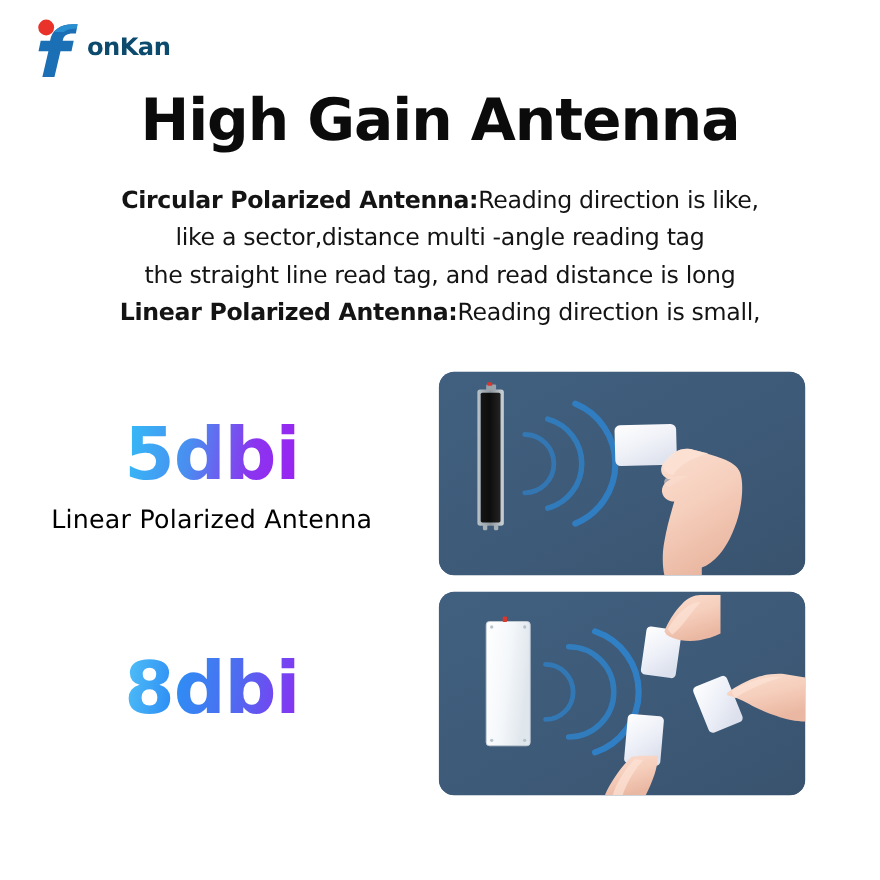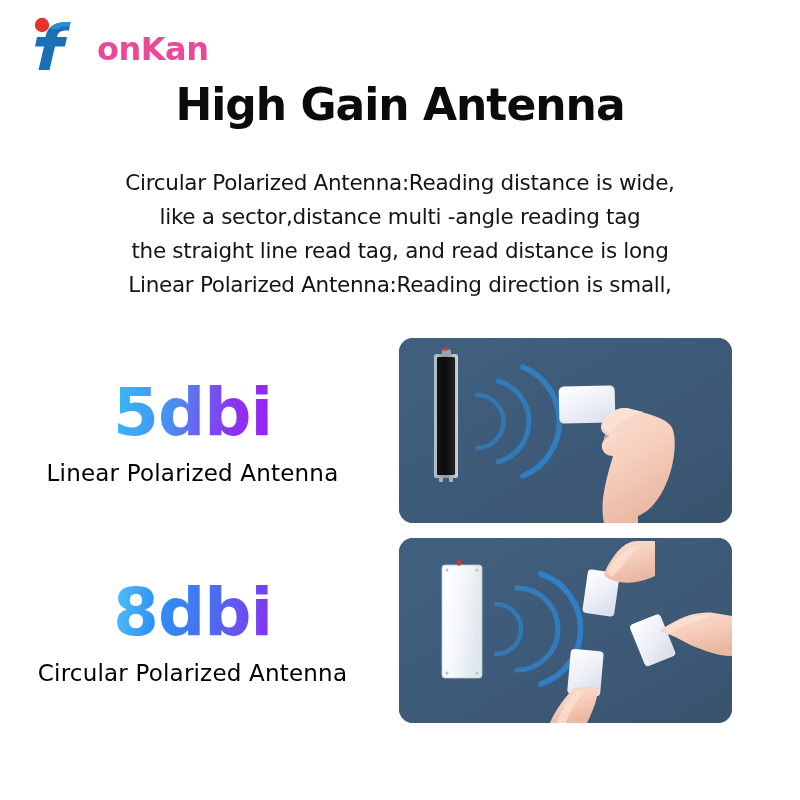--- a/index.html
+++ b/index.html
@@ -25,60 +25,60 @@
   }
   .logo-mark {
     position: absolute;
     left: 0;
     top: 0;
     width: 58px;
     height: 58px;
   }
   .logo-word {
     position: absolute;
-    left: 75px;
+    left: 57px;
     top: 19px;
     font-family: "DejaVu Sans", sans-serif;
-    font-size: 32px;
+    font-size: 22px;
     font-weight: 700;
-    color: #ec4899;
+    color: #0c4a6e;
     letter-spacing: -0.5px;
     line-height: 1;
   }
 
   
   .title {
     position: absolute;
     left: 0;
     top: 82px;
     width: 800px;
     text-align: center;
     font-family: "DejaVu Sans", sans-serif;
-    font-size: 44px;
+    font-size: 53px;
     font-weight: 700;
     color: #0b0b0b;
     letter-spacing: -1px;
     line-height: 1.05;
   }
 
   
   .desc {
     position: absolute;
     left: 50px;
     top: 166px;
     width: 700px;
     text-align: center;
     font-family: "DejaVu Sans", sans-serif;
     font-size: 21.5px;
     color: #141414;
     line-height: 34px;
     letter-spacing: -0.3px;
   }
   .desc .lead {
-    font-weight: 400;
+    font-weight: 700;
   }
   .desc-line {
     display: block;
   }
 
   
   .row {
     position: absolute;
     left: 0;
     width: 800px;
@@ -154,21 +154,21 @@
       <path d="M44 8 C33 8 25 13 23.5 23 L15 23 L13 32.5 L22 32.5 L16.5 56 L27.5 56 L33 32.5 L43 32.5 L45 23 L35 23 C35.8 18.5 38.5 16.5 44.5 16.5 L47 16.5 L48.5 8 Z" fill="#1b6fb5"></path>
       <path d="M44 8 C37 8 31 10.5 27.5 15 L36 15 C38.5 13 41.5 12.2 45.5 12.2 L47.6 12.2 L48.5 8 Z" fill="#2a8fd0"></path>
     </svg>
   </span>
   <span class="logo-word">onKan</span>
 </div>
 
 <div class="title">High Gain Antenna</div>
 
 <div class="desc">
-  <span class="desc-line"><span class="lead">Circular Polarized Antenna:</span><span>Reading distance is wide,</span></span>
+  <span class="desc-line"><span class="lead">Circular Polarized Antenna:</span><span>Reading direction is like,</span></span>
   <span class="desc-line">like a sector,distance multi -angle reading tag</span>
   <span class="desc-line">the straight line read tag, and read distance is long</span>
   <span class="desc-line"><span class="lead">Linear Polarized Antenna:</span><span>Reading direction is small,</span></span>
 </div>
 
 <div class="row row-linear">
   <div class="label-col">
     <div class="gain">5dbi</div>
     <div class="gain-caption">Linear Polarized Antenna</div>
   </div>
@@ -231,21 +231,20 @@
                  C219 86 215 90 213 94 C209 93 205 91 204 88 C203 83 207 78 213 74 Z" fill="#fce3d6" opacity="0.75"></path>
         <path d="M206 97 C212 95 220 94 227 95 C221 98 214 101 210 105 C206 104 203 101 206 97 Z" fill="#fbdcce" opacity="0.6"></path>
       </g>
     </svg>
   </div>
 </div>
 
 <div class="row row-circular">
   <div class="label-col">
     <div class="gain gain-alt">8dbi</div>
-    <div class="gain-caption">Circular Polarized Antenna</div>
   </div>
 
   <div class="photo">
     <svg viewBox="0 0 333 185" aria-hidden="true">
       <defs>
         <linearGradient id="bgC" x1="0" y1="0" x2="1" y2="1">
           <stop offset="0%" stop-color="#41607f"></stop>
           <stop offset="55%" stop-color="#3d5a78"></stop>
           <stop offset="100%" stop-color="#39536e"></stop>
         </linearGradient>

